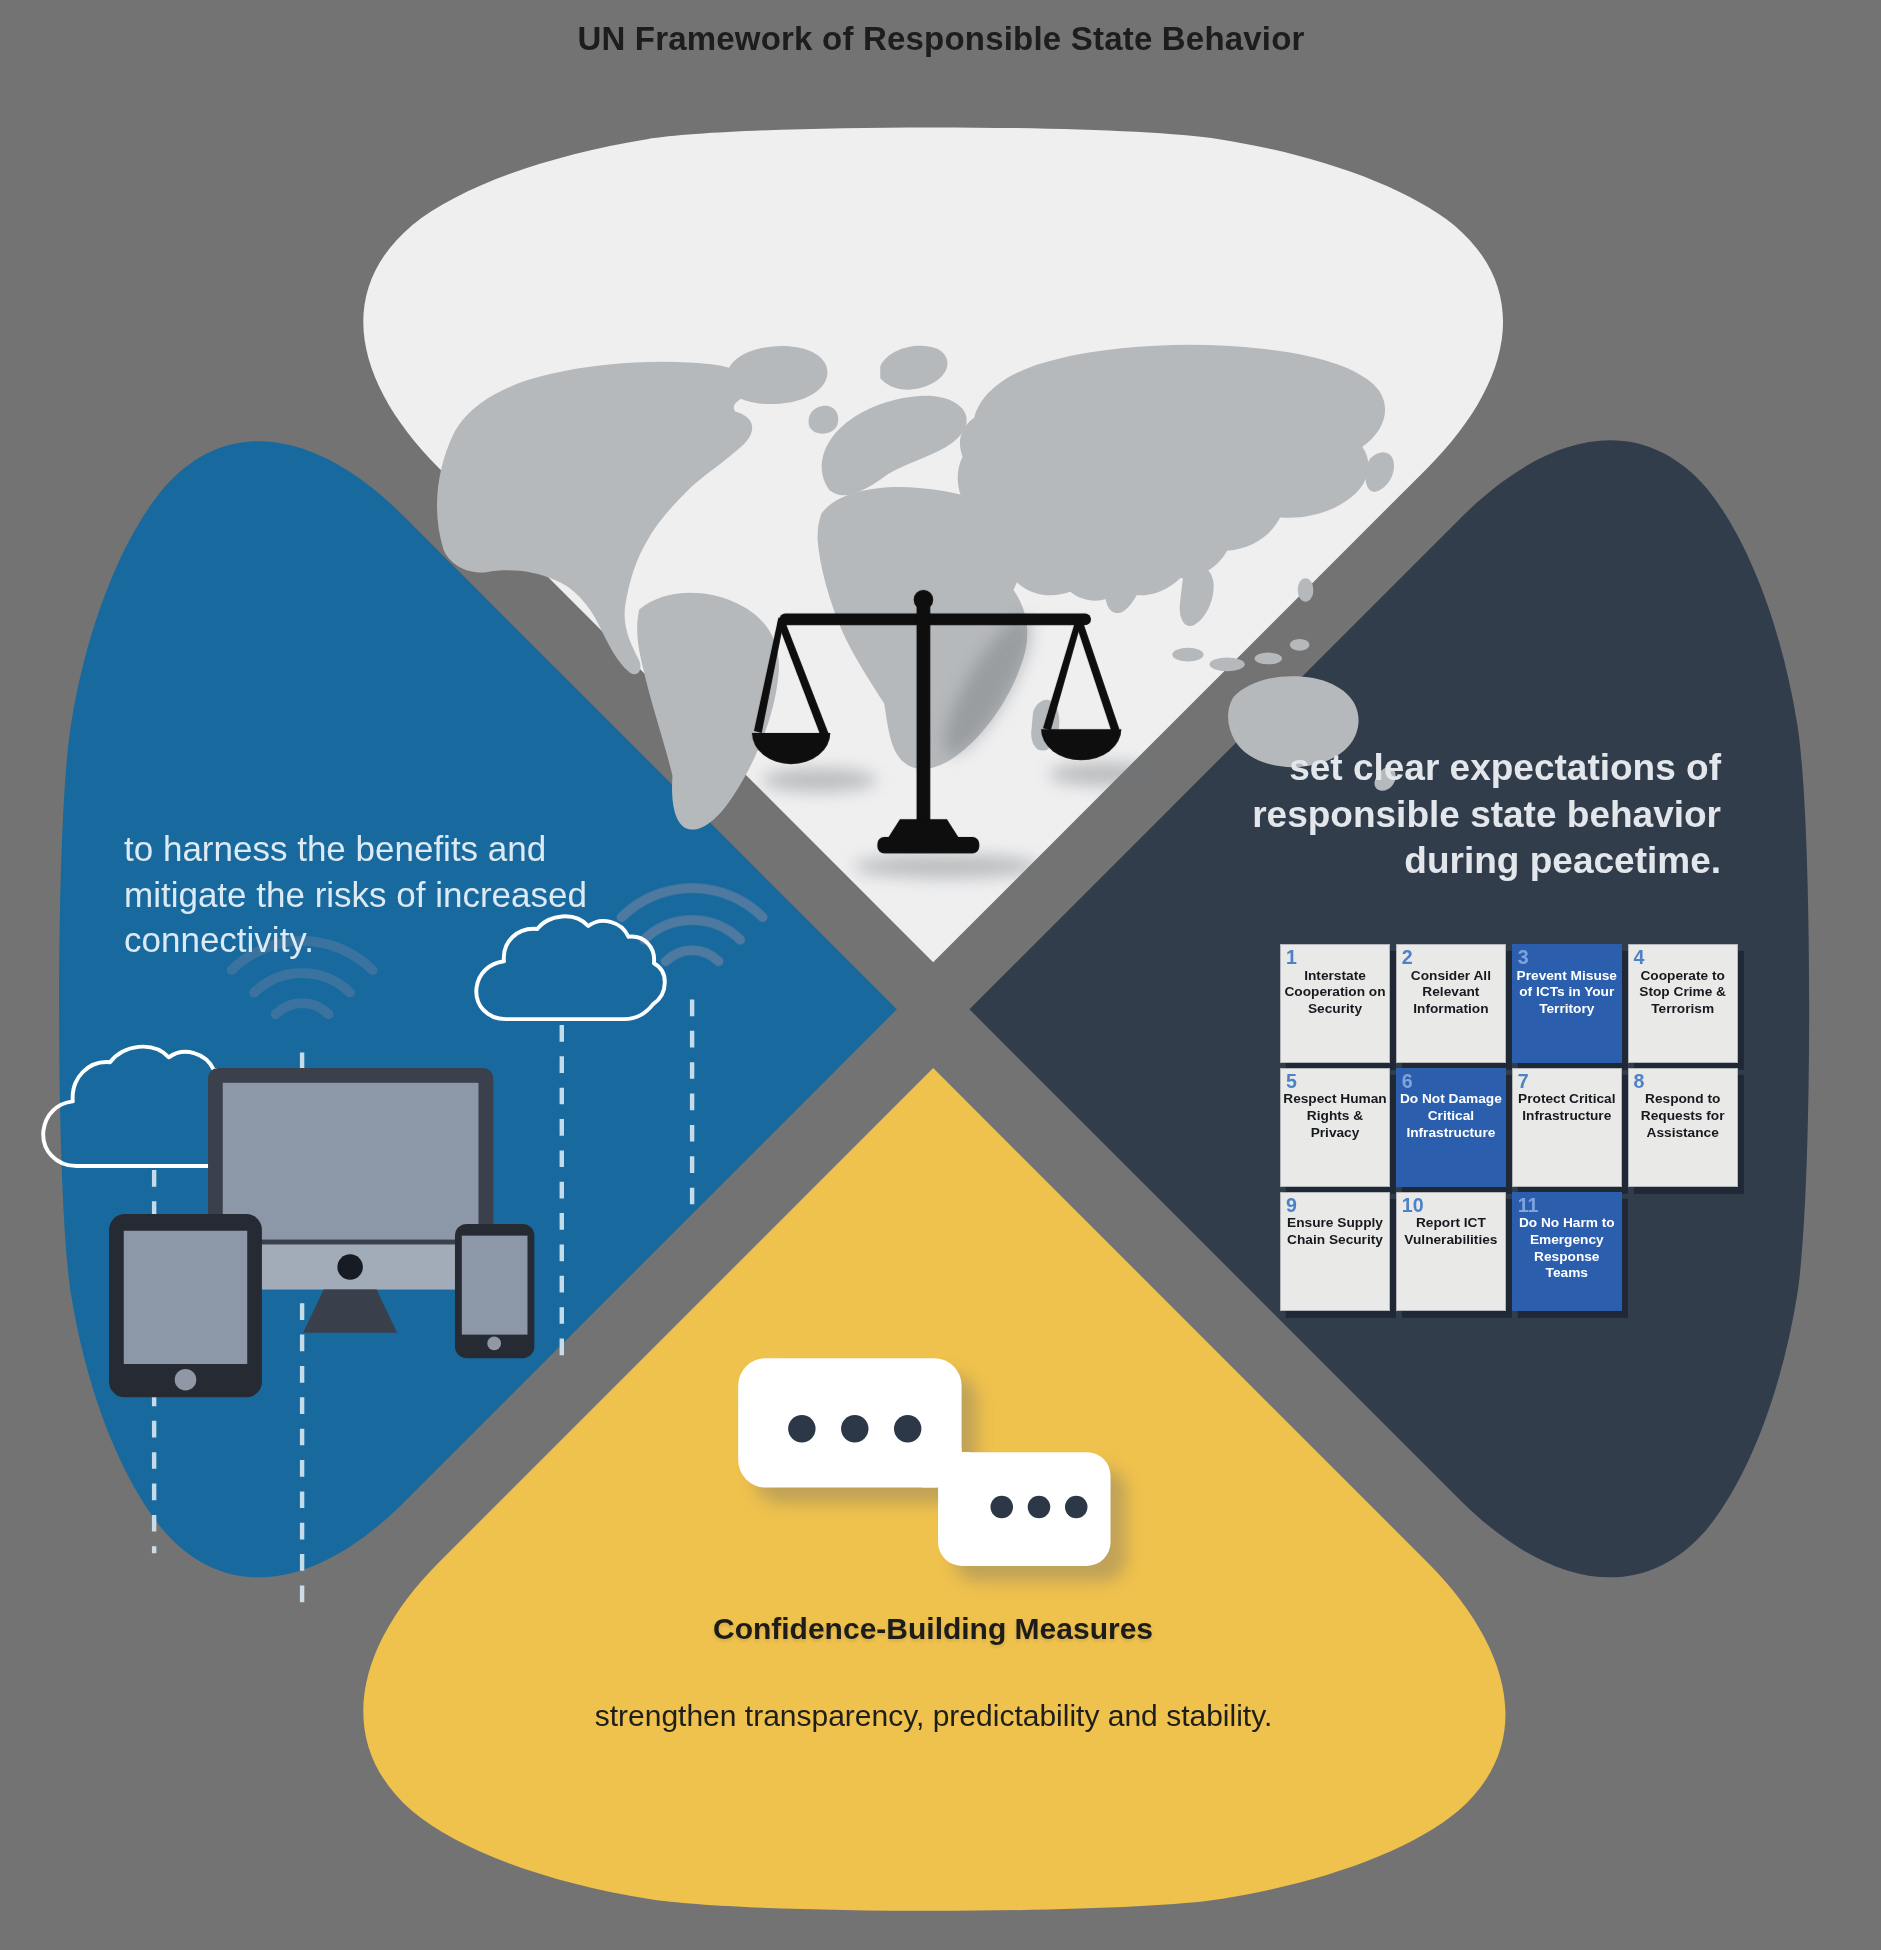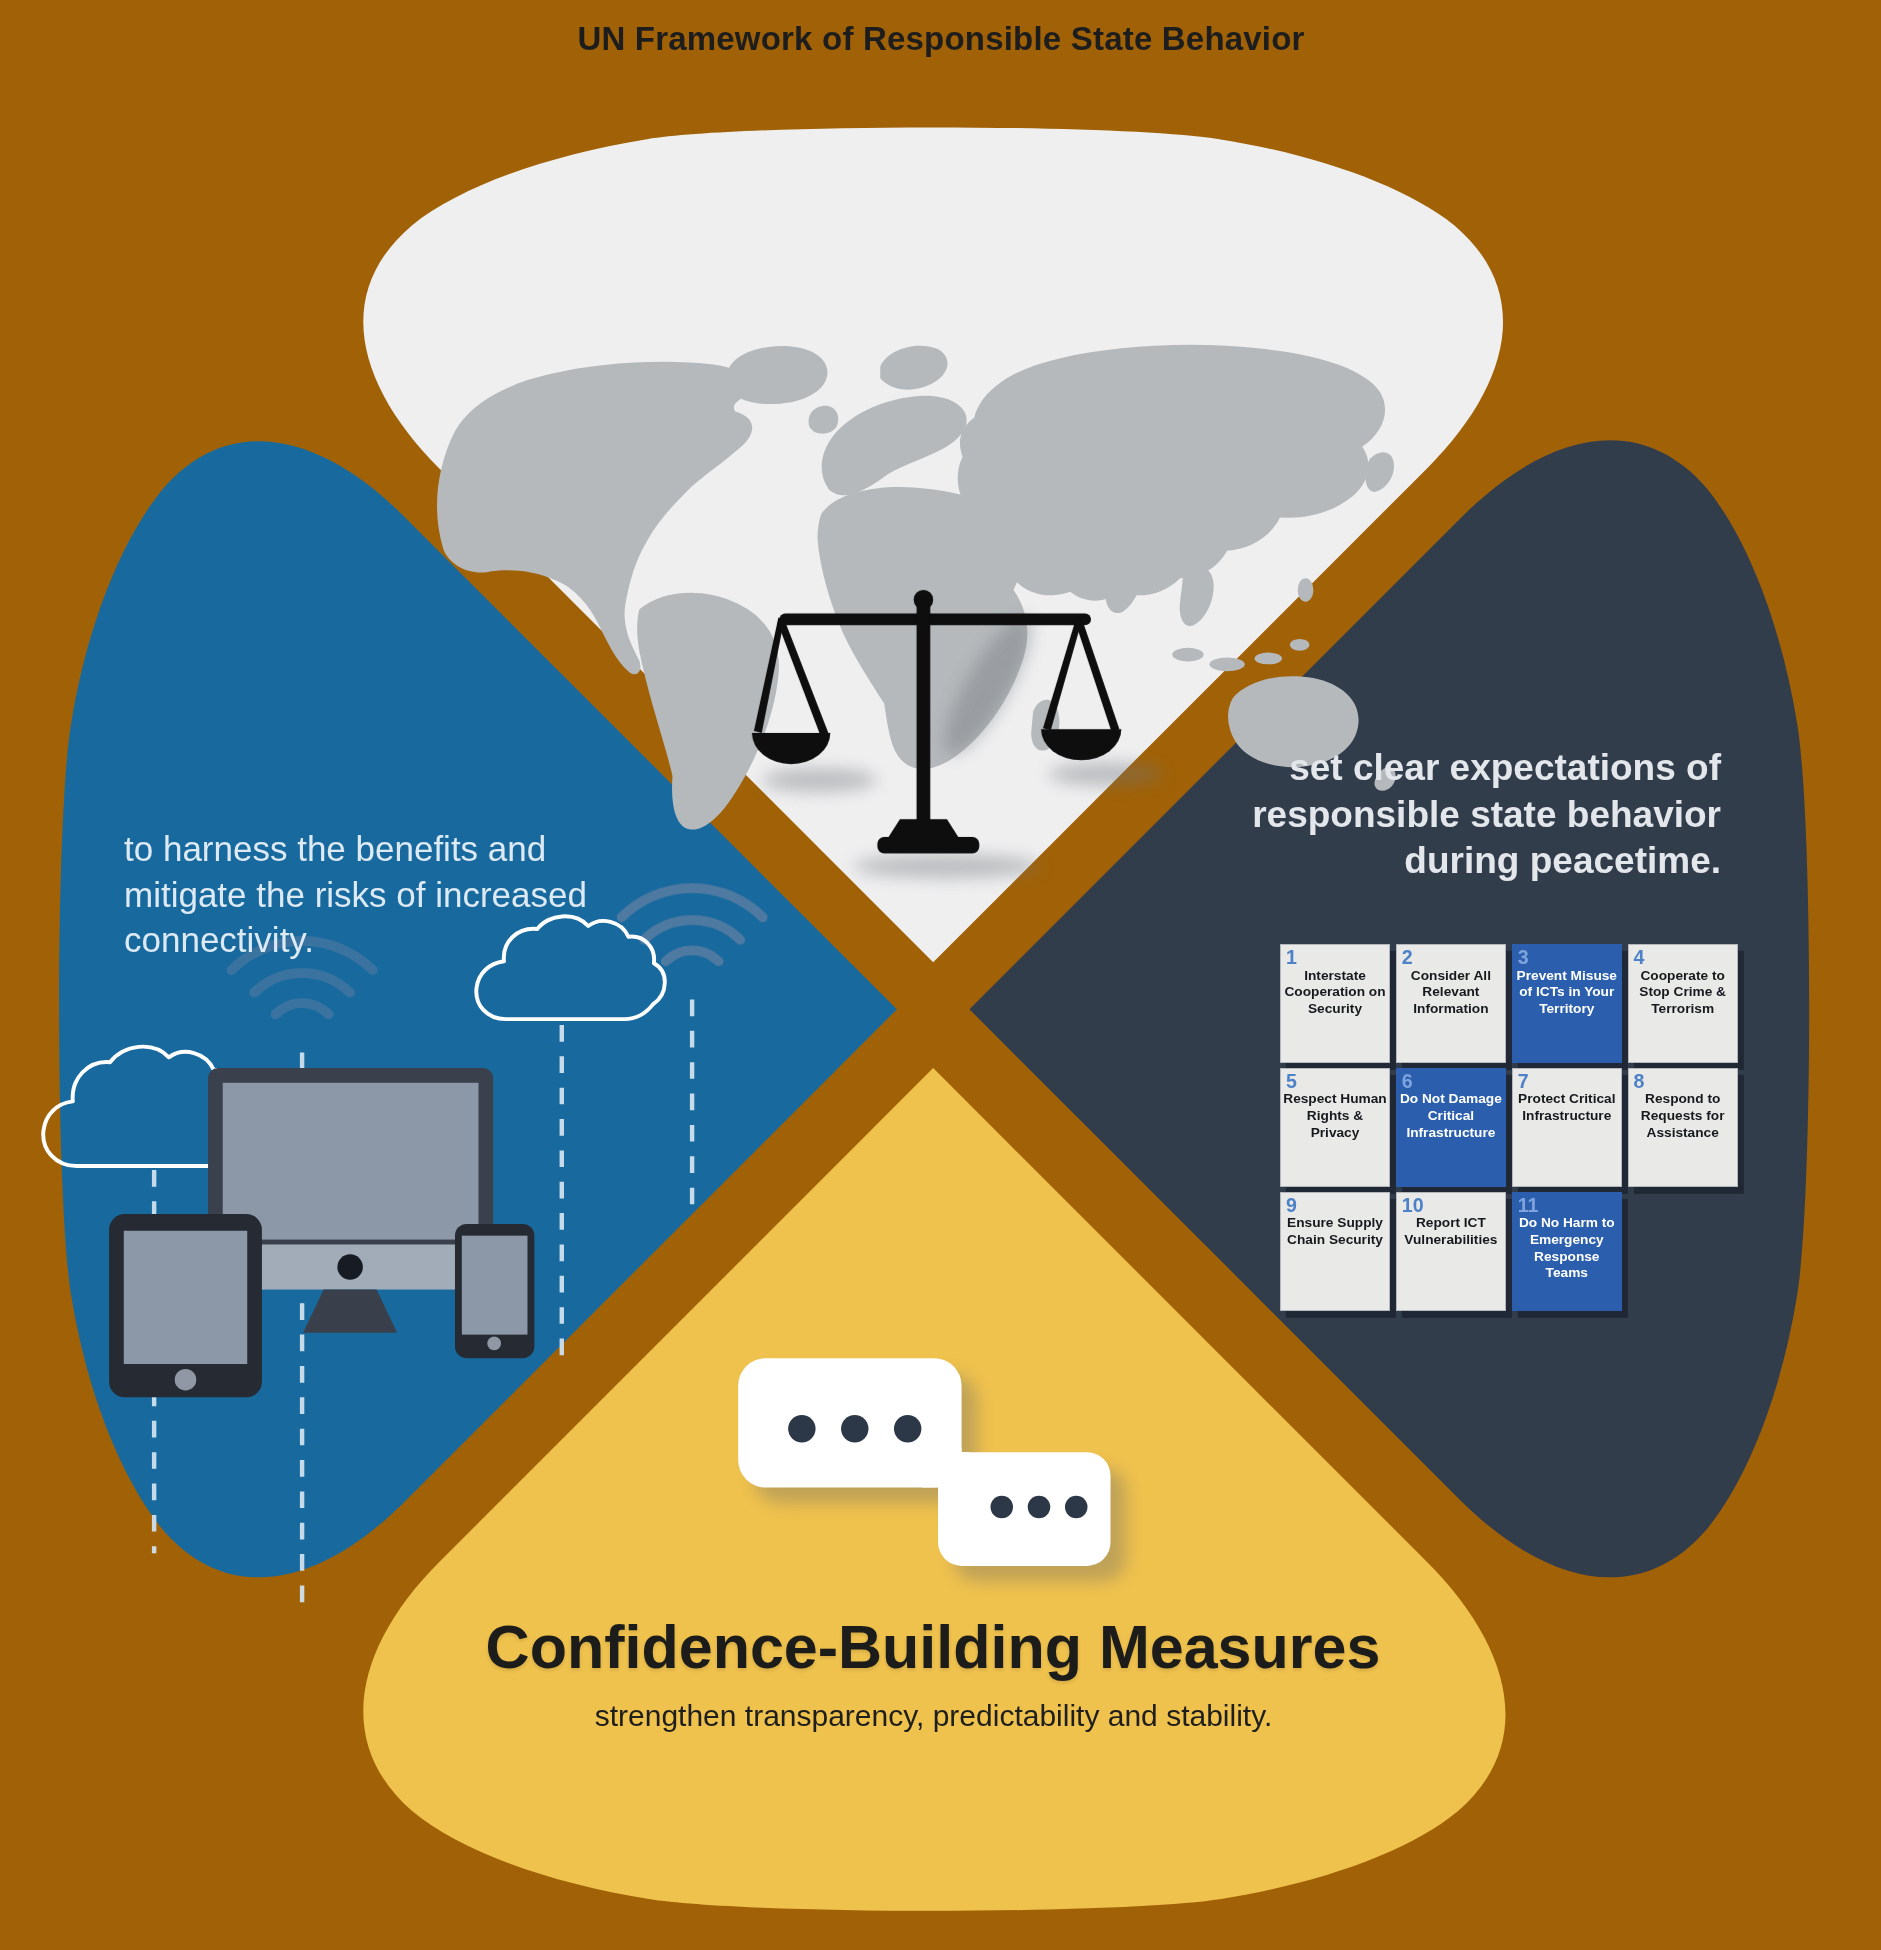--- a/index.html
+++ b/index.html
@@ -1,17 +1,17 @@
 <!DOCTYPE html>
 <html><head>
 <meta charset="utf-8">
 <style>
   html,body { margin:0; padding:0; background:#ffffff; }
   .canvas {
-    position:relative; width:1882px; height:1950px; background:#a16207;
+    position:relative; width:1882px; height:1950px; background:#737373;
     font-family:"Liberation Sans", sans-serif; overflow:hidden;
   }
   .art { position:absolute; left:0; top:0; width:1882px; height:1950px; }
   .txt { position:absolute; }
 
   .t-title { left:0; right:0; top:19.6px; text-align:center;
     font-size:33px; font-weight:bold; color:#1d1d1d; letter-spacing:0.2px; }
 
   .t-il-h { left:539px; width:784px; top:206px; text-align:center;
     font-size:50px; font-weight:bold; color:#171717; text-shadow:0 2.9px 5.9px rgba(0,0,0,.15); }
@@ -22,21 +22,21 @@
     font-size:47px; font-weight:bold; color:#ffffff; text-shadow:0 2.9px 5.9px rgba(0,0,0,.22); }
   .t-ccb-p { left:124px; top:808px; width:534px; line-height:1.3;
     font-size:35px; color:#ddeaf4;margin-top:18px; }
 
   .t-n-h { left:1260px; width:461px; top:659px; text-align:right;
     font-size:50px; font-weight:bold; color:#ffffff; text-shadow:0 2.9px 5.9px rgba(0,0,0,.3); }
   .t-n-p { left:1231px; width:490px; top:745px; text-align:right; line-height:1.26;
     font-size:37px; color:#e3e7eb;font-weight:bold; }
 
   .t-cbm-h { left:345px; width:1176px; top:1612px; text-align:center;
-    font-size:61px; font-weight:bold; color:#1c1c1a; text-shadow:0 2px 3.9px rgba(0,0,0,.12); }
+    font-size:30px; font-weight:bold; color:#1c1c1a; text-shadow:0 2px 3.9px rgba(0,0,0,.12); }
   .t-cbm-p { left:560px; width:747px; top:1696px; text-align:center; line-height:1.3;
     font-size:30px; color:#1e1e1c; }
 
   .norms-grid { position:absolute; left:1280px; top:944px; width:457px;
     display:grid; grid-template-columns:repeat(4,110px); grid-auto-rows:119px; gap:4.9px 5.9px; }
   .ncell { position:relative; box-sizing:border-box; background:#e9e9e7;
     border:1px solid #b4b8bd; box-shadow:5.9px 6.9px 0 rgba(14,19,29,.5);
     font-size:13.7px; font-weight:bold; color:#16191d; text-align:center;
     padding:22.5px 2px 0 2px; line-height:1.22; }
   .ncell .num { position:absolute; top:1px; left:4.9px; font-size:19.6px;

